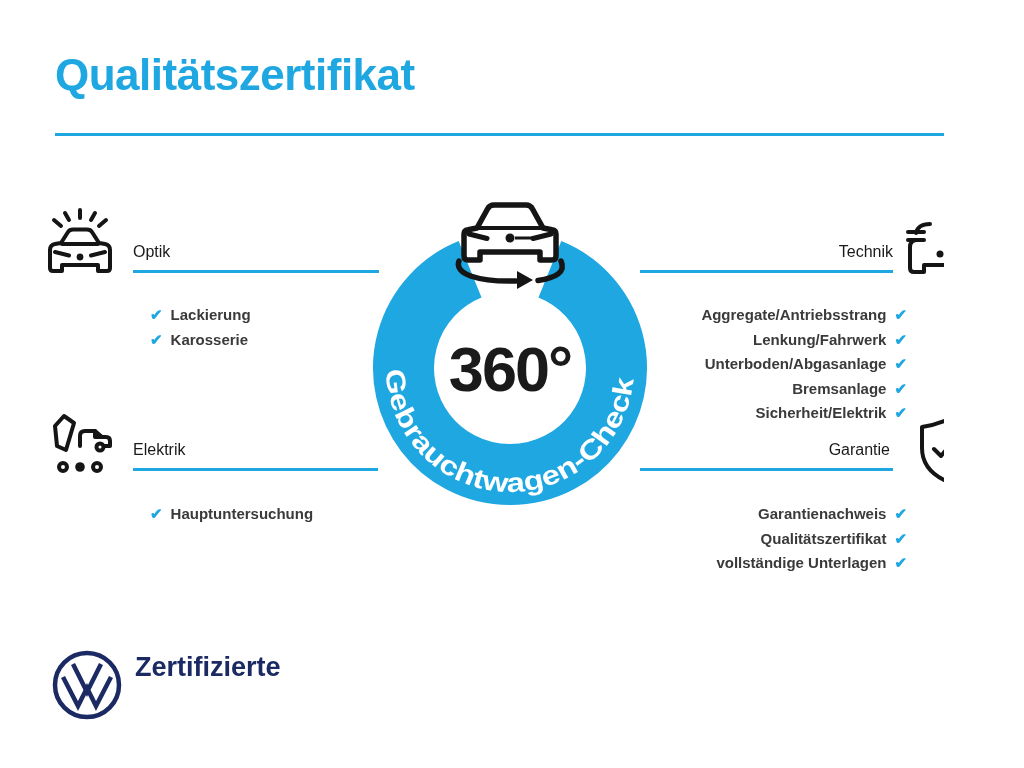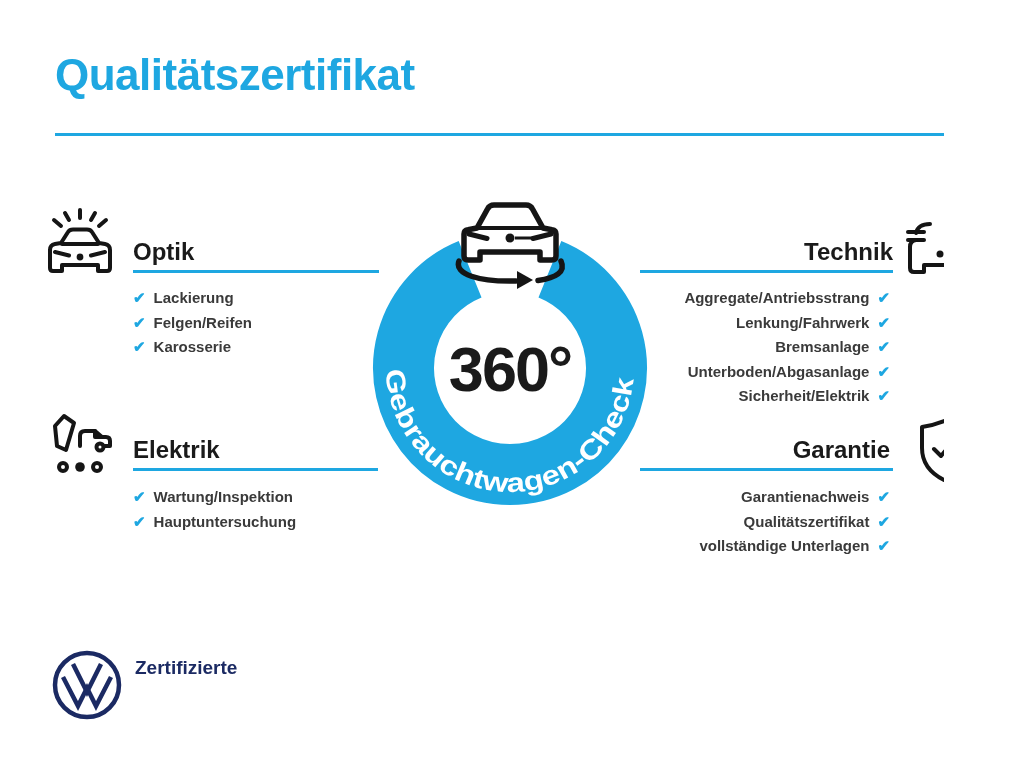--- a/index.html
+++ b/index.html
@@ -13,37 +13,37 @@
     position:relative;width:944px;height:768px;background:#ffffff;
     font-family:"Liberation Sans",sans-serif;overflow:hidden;border-radius:20px;
   }
   .abs{position:absolute;}
   .page-title{
     left:55px;top:50px;font-size:44px;font-weight:bold;color:var(--accent);
     letter-spacing:-0.5px;
   }
   .title-rule{left:55px;top:133px;width:915px;height:3px;background:var(--accent);}
   .sec-head{
-    font-size:24px;font-weight:bold;color:var(--ink);line-height:26px;
+    font-size:16px;font-weight:normal;color:var(--ink);line-height:26px;
   }
   .sec-rule{height:3px;background:var(--accent);}
-  .sec-items{list-style:none;margin:0;padding:0;}
+  .sec-items{list-style:none;margin:17px;padding:0;}
   .sec-items li{
     font-size:15px;font-weight:bold;color:var(--item-ink);
     line-height:24.6px;white-space:nowrap;
   }
   .check{color:var(--accent);font-size:15px;}
   .left-sec .check{margin-right:8px;}
   .right-sec{text-align:right;}
   .right-sec .check{margin-left:8px;}
   .deg-label{
     font-family:"Liberation Sans",sans-serif;font-weight:bold;
   }
   .footer-text{
-    left:135px;top:654px;font-size:19px;font-weight:bold;color:var(--navy);
+    left:135px;top:654px;font-size:27px;font-weight:bold;color:var(--navy);
     line-height:27px;
   }
   svg .ln{stroke:#151515;stroke-width:4;fill:none;stroke-linecap:round;stroke-linejoin:round;}
   svg .fl{fill:#151515;stroke:none;}
 </style>
 </head>
 <body>
 
 <div class="page">
 
@@ -61,62 +61,60 @@
     <path class="ln" d="M11 46 L25 49.5"></path>
     <path class="ln" d="M61 46 L47 49.5"></path>
     <circle class="fl" cx="36" cy="51" r="3.4"></circle>
   </svg>
 
   <div class="left-sec">
     <div class="abs sec-head" style="left:133px;top:239px">Optik</div>
     <div class="abs sec-rule" style="left:133px;top:270px;width:246px"></div>
     <ul class="abs sec-items" style="left:133px;top:286px">
         <li><span class="check">✔</span><span>Lackierung</span></li>
-        <li><span class="check">✔</span><span>Felgen/Reifen</span></li>
         <li><span class="check">✔</span><span>Karosserie</span></li>
       </ul>
   </div>
 
   <svg class="abs" style="left:900px;top:206px" width="78" height="76" viewBox="0 0 78 76">
     <path class="ln" d="M30 18 Q18 18 16 27" stroke-width="4.5"></path>
     <path class="ln" d="M8 26 H24" stroke-width="4.5"></path>
     <path class="ln" d="M8 34 H24" stroke-width="4.5"></path>
     <path class="ln" d="M16 34 Q10 35 10 41 V62 Q10 66 14 66 H24 V59 H56 V66 H66 Q70 66 70 62 V42 Q70 36 62 35" stroke-width="4.5"></path>
     <circle class="fl" cx="40" cy="48" r="3.5"></circle>
     <rect class="ln" x="46" y="4" width="28" height="28" rx="2" stroke-width="4.5"></rect>
     <path class="ln" d="M52 17 L58 23.5 L69 9" stroke-width="4.5"></path>
   </svg>
 
   <div class="right-sec">
     <div class="abs sec-head right-sec" style="left:563px;top:239px;width:330px">Technik</div>
     <div class="abs sec-rule" style="left:640px;top:270px;width:253px"></div>
     <ul class="abs sec-items" style="left:560px;top:286px;width:330px">
         <li><span>Aggregate/Antriebsstrang</span><span class="check">✔</span></li>
         <li><span>Lenkung/Fahrwerk</span><span class="check">✔</span></li>
+        <li><span>Unterboden/Abgasanlage</span><span class="check">✔</span></li>
         <li><span>Bremsanlage</span><span class="check">✔</span></li>
-        <li><span>Unterboden/Abgasanlage</span><span class="check">✔</span></li>
         <li><span>Sicherheit/Elektrik</span><span class="check">✔</span></li>
       </ul>
   </div>
 
   <svg class="abs" style="left:44px;top:406px" width="72" height="74" viewBox="0 0 72 74">
     <path class="ln" d="M11 20 L20 10 L30 17 L22 44 L13 40 Z"></path>
     <path class="ln" d="M36 40 V30 Q36 25 41 25 H51 L58 31 H62 Q66 31 66 35 V40 H61"></path>
     <path class="ln" d="M51 25 L51 31 L58 31"></path>
     <circle class="ln" cx="56" cy="41" r="3.5" stroke-width="3.5"></circle>
     <circle class="ln" cx="19" cy="61" r="4" stroke-width="3.5"></circle>
     <circle class="fl" cx="36" cy="61" r="4.8"></circle>
     <circle class="ln" cx="53" cy="61" r="4" stroke-width="3.5"></circle>
   </svg>
 
   <div class="left-sec">
     <div class="abs sec-head" style="left:133px;top:437px">Elektrik</div>
     <div class="abs sec-rule" style="left:133px;top:468px;width:245px"></div>
     <ul class="abs sec-items" style="left:133px;top:485px">
-        <li><span class="check">✔</span><span>Wartung/Inspektion</span></li>
         <li><span class="check">✔</span><span>Hauptuntersuchung</span></li>
       </ul>
   </div>
 
   <svg class="abs" style="left:914px;top:416px" width="60" height="72" viewBox="0 0 60 72">
     <path class="ln" d="M30 5 Q40 9 52 11 L52 32 Q52 53 30 64 Q8 53 8 32 L8 11 Q20 9 30 5 Z" stroke-width="4.5"></path>
     <path class="ln" d="M20 33 L27 40 L41 23" stroke-width="5"></path>
   </svg>
 
   <div class="right-sec">

